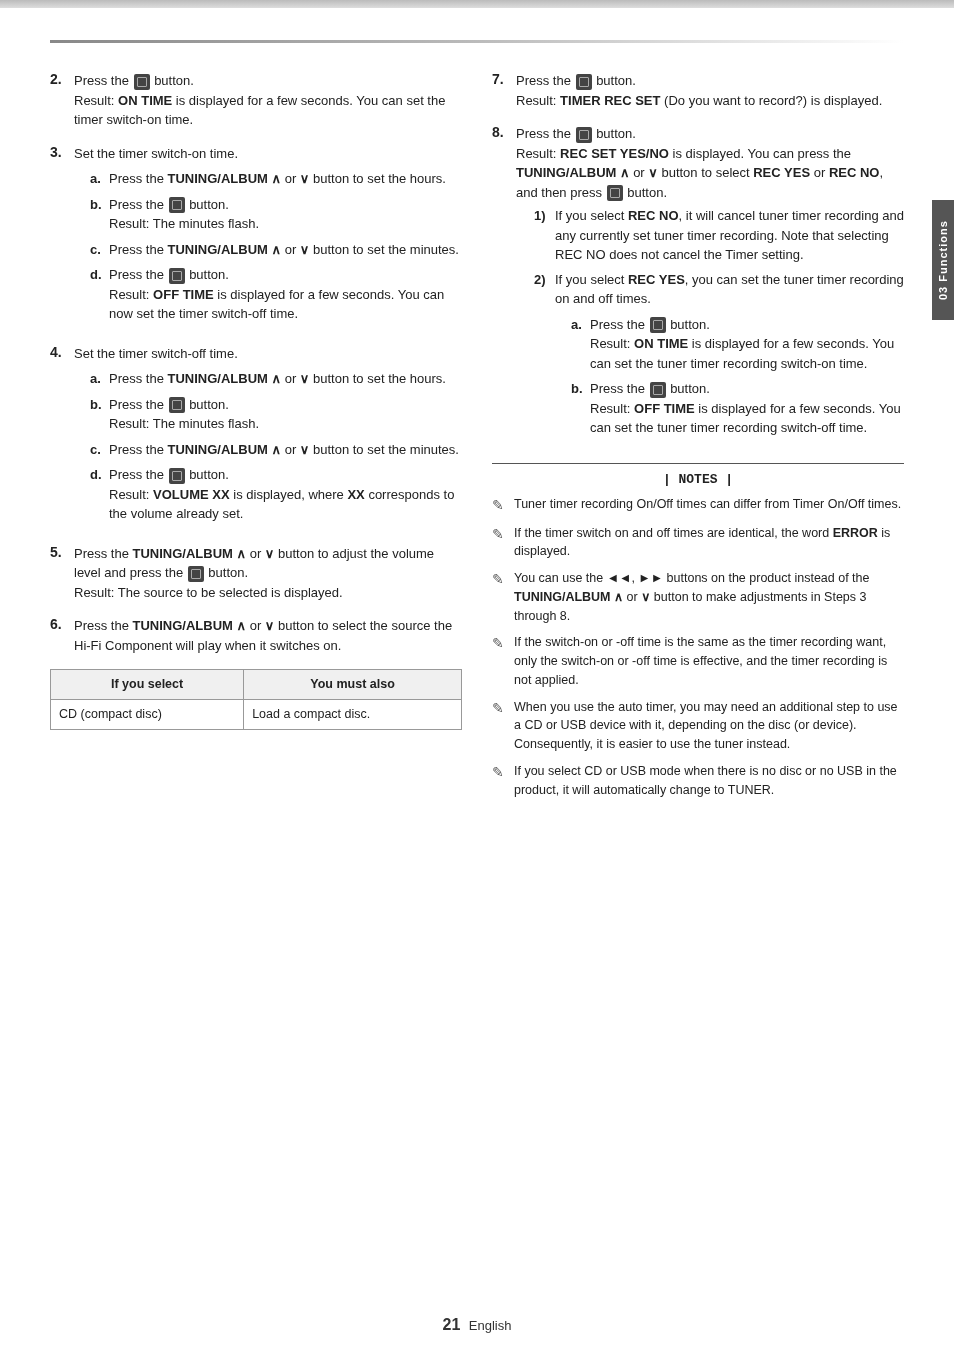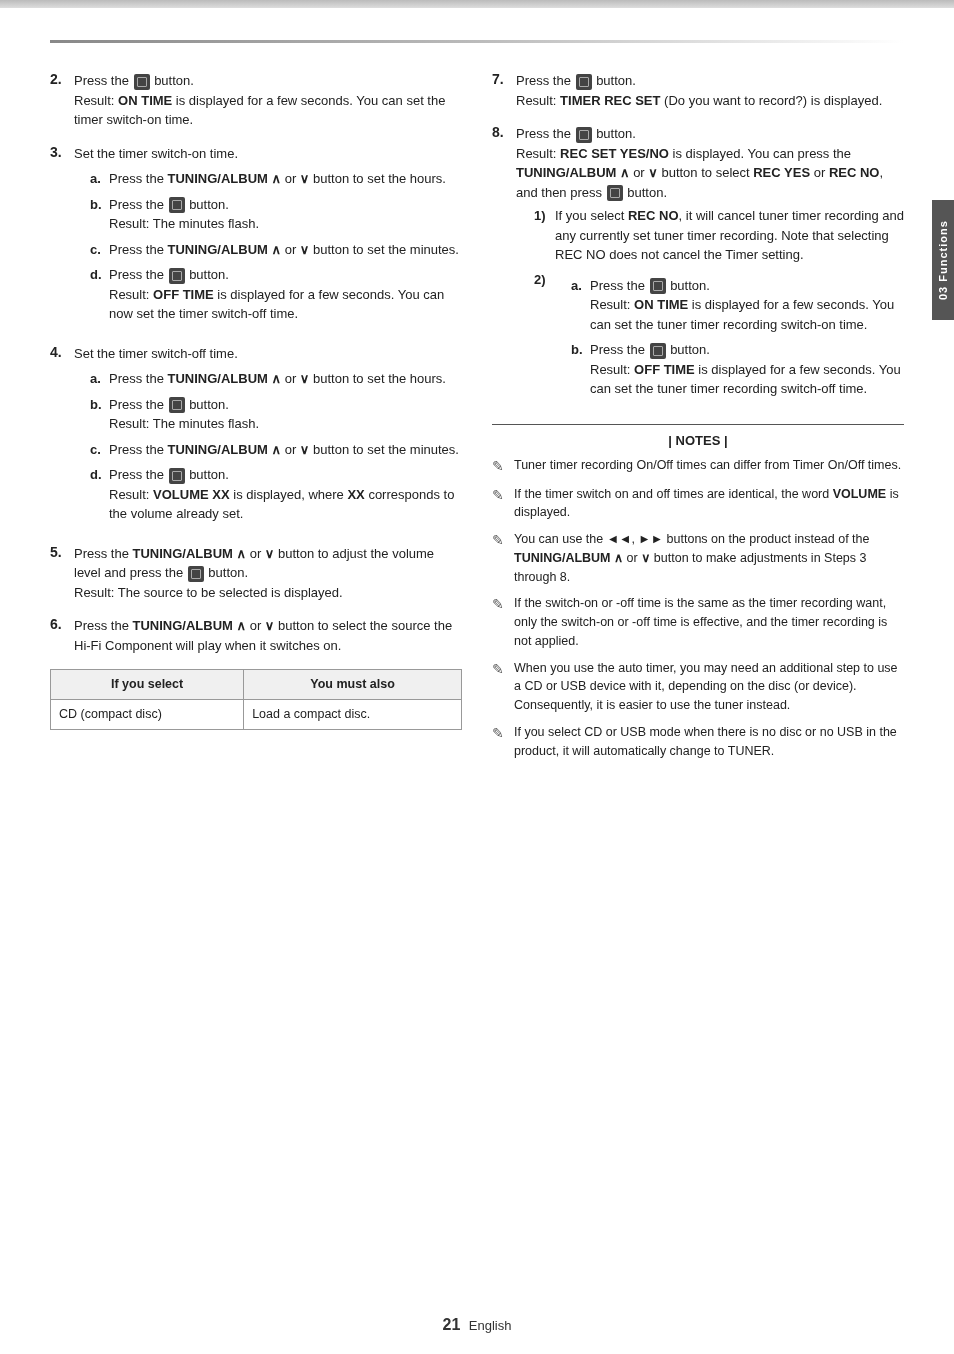--- a/index.html
+++ b/index.html
@@ -151,20 +151,21 @@
     .notes-section {
       margin-top: 10px;
       border-top: 1px solid #555;
       padding-top: 8px;
     }
     .notes-title {
       font-weight: bold;
       font-size: 13px;
       margin-bottom: 8px;
       text-align: center;
+      font-family: Liberation Mono, monospace;
     }
     .note-item {
       display: flex;
       gap: 6px;
       margin-bottom: 8px;
       font-size: 12.5px;
       line-height: 1.5;
     }
     .note-icon {
       min-width: 16px;
@@ -330,20 +331,21 @@
             <div class="sub-sub-steps">
 
               <div class="sub-sub-step">
                 <span class="num-label">1)</span>
                 <span class="step-text">If you select <strong>REC NO</strong>, it will cancel tuner timer recording and any currently set tuner timer recording. Note that selecting REC NO does not cancel the Timer setting.</span>
               </div>
 
               <div class="sub-sub-step">
                 <span class="num-label">2)</span>
                 <div>
+                  <span class="step-text">If you select <strong>REC YES</strong>, you can set the tuner timer recording on and off times.</span>
                   <div class="sub-steps" style="margin-top:6px;">
                     <div class="sub-step">
                       <span class="sub-label">a.</span>
                       <span class="sub-body">Press the <span class="btn-icon"></span> button.<br>Result: <strong>ON TIME</strong> is displayed for a few seconds. You can set the tuner timer recording switch-on time.</span>
                     </div>
                     <div class="sub-step">
                       <span class="sub-label">b.</span>
                       <span class="sub-body">Press the <span class="btn-icon"></span> button.<br>Result: <strong>OFF TIME</strong> is displayed for a few seconds. You can set the tuner timer recording switch-off time.</span>
                     </div>
                   </div>
@@ -355,21 +357,21 @@
       </div>
 
       <div class="notes-section">
         <div class="notes-title">| NOTES |</div>
         <div class="note-item">
           <span class="note-icon">✎</span>
           <span class="note-text">Tuner timer recording On/Off times can differ from Timer On/Off times.</span>
         </div>
         <div class="note-item">
           <span class="note-icon">✎</span>
-          <span class="note-text">If the timer switch on and off times are identical, the word <strong>VOLUME</strong> is displayed.</span>
+          <span class="note-text">If the timer switch on and off times are identical, the word <strong>ERROR</strong> is displayed.</span>
         </div>
         <div class="note-item">
           <span class="note-icon">✎</span>
           <span class="note-text">You can use the ◄◄, ►► buttons on the product instead of the <strong>TUNING/ALBUM ∧</strong> or <strong>∨</strong> button to make adjustments in Steps 3 through 8.</span>
         </div>
         <div class="note-item">
           <span class="note-icon">✎</span>
           <span class="note-text">If the switch-on or -off time is the same as the timer recording want, only the switch-on or -off time is effective, and the timer recording is not applied.</span>
         </div>
         <div class="note-item">

